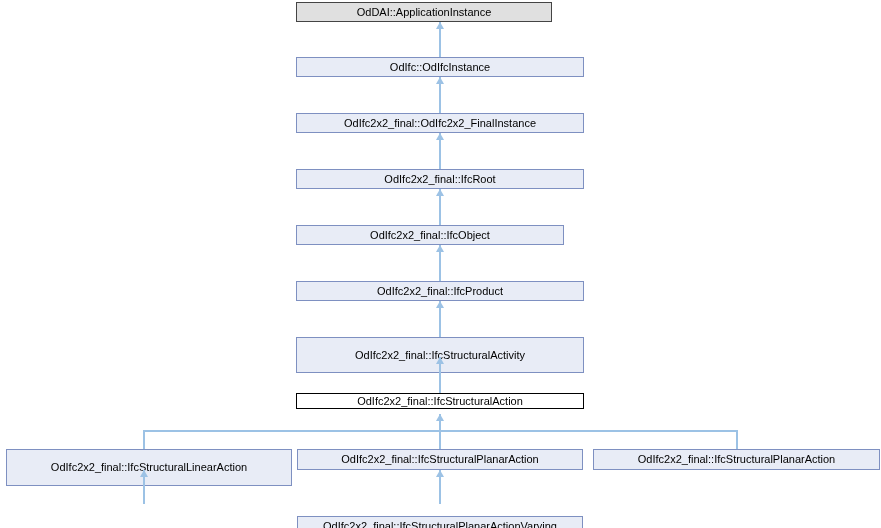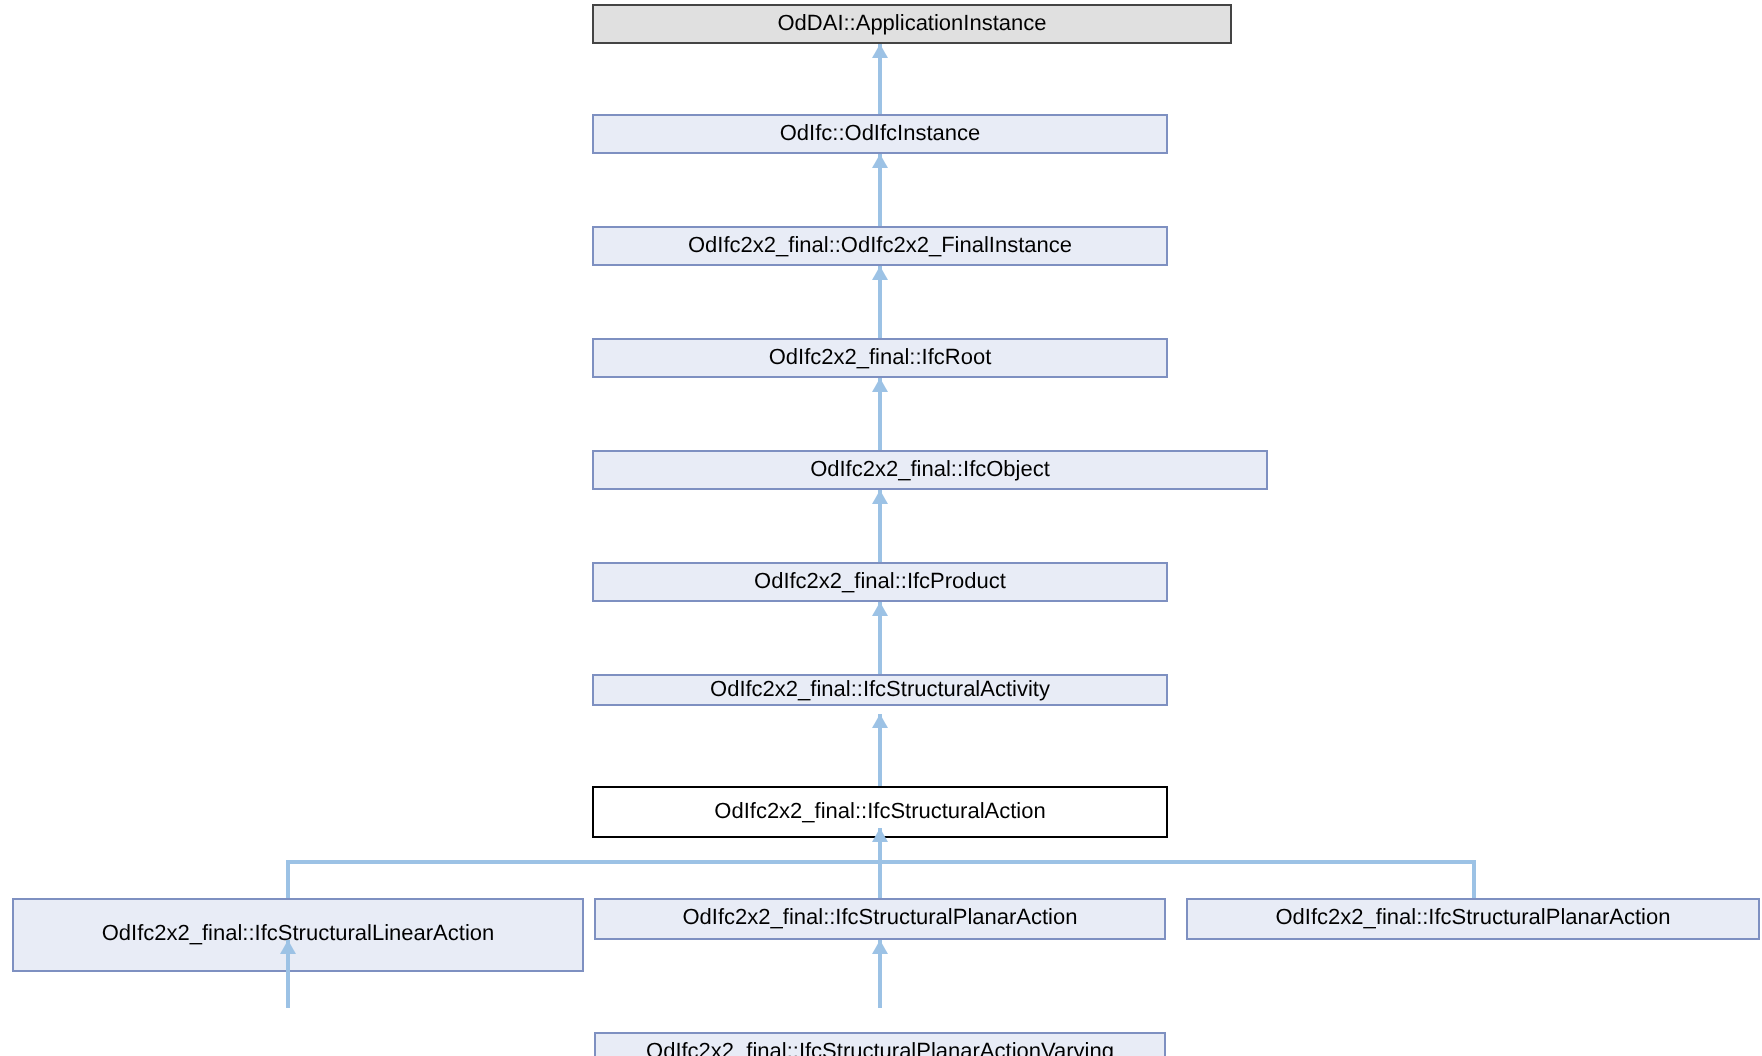--- a/index.html
+++ b/index.html
@@ -65,28 +65,28 @@
     border-left: 4px solid transparent;
     border-right: 4px solid transparent;
     border-bottom: 7px solid var(--edge);
   }
 </style>
 </head>
 <body>
 
 <div class="canvas">
 
-  <div class="node external" style="left:296px; top:2px;   width:320px; height:20px">OdDAI::ApplicationInstance</div>
+  <div class="node external" style="left:296px; top:2px;   width:256px; height:20px">OdDAI::ApplicationInstance</div>
   <div class="node" style="left:296px; top:57px;  width:288px; height:20px">OdIfc::OdIfcInstance</div>
   <div class="node" style="left:296px; top:113px; width:288px; height:20px">OdIfc2x2_final::OdIfc2x2_FinalInstance</div>
   <div class="node" style="left:296px; top:169px; width:288px; height:20px">OdIfc2x2_final::IfcRoot</div>
-  <div class="node" style="left:296px; top:225px; width:338px; height:20px">OdIfc2x2_final::IfcObject</div>
+  <div class="node" style="left:296px; top:225px; width:268px; height:20px">OdIfc2x2_final::IfcObject</div>
   <div class="node" style="left:296px; top:281px; width:288px; height:20px">OdIfc2x2_final::IfcProduct</div>
-  <div class="node" style="left:296px; top:337px; width:288px; height:16px">OdIfc2x2_final::IfcStructuralActivity</div>
-  <div class="node current" style="left:296px; top:393px; width:288px; height:26px">OdIfc2x2_final::IfcStructuralAction</div>
+  <div class="node" style="left:296px; top:337px; width:288px; height:36px">OdIfc2x2_final::IfcStructuralActivity</div>
+  <div class="node current" style="left:296px; top:393px; width:288px; height:16px">OdIfc2x2_final::IfcStructuralAction</div>
 
   <div class="node" style="left:6px;   top:449px; width:286px; height:37px">OdIfc2x2_final::IfcStructuralLinearAction</div>
   <div class="node" style="left:297px; top:449px; width:286px; height:21px">OdIfc2x2_final::IfcStructuralPlanarAction</div>
   <div class="node" style="left:593px; top:449px; width:287px; height:21px">OdIfc2x2_final::IfcStructuralPlanarAction</div>
 
   <div class="node" style="left:297px; top:516px; width:286px; height:21px">OdIfc2x2_final::IfcStructuralPlanarActionVarying</div>
 
   <div class="vline" style="left:439px; top:22px;  height:35px"></div>
   <div class="arrow" style="left:436px; top:22px"></div>
 

